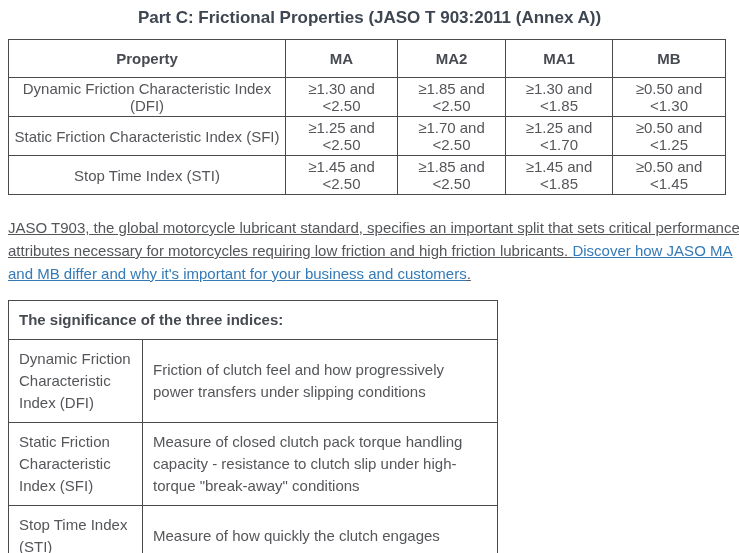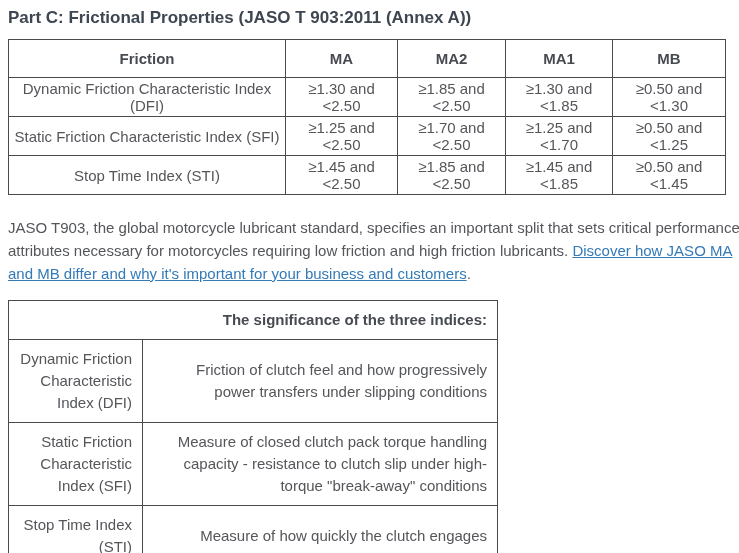--- a/index.html
+++ b/index.html
@@ -16,20 +16,21 @@
     padding: 6px 8px 0 8px;
     overflow: hidden;
     background: #ffffff;
   }
   .title {
     font-size: 17px;
     font-weight: bold;
     color: #3d4651;
     margin: 2px 0 11px 0;
     letter-spacing: 0;
+    text-align: center;
   }
   table {
     border-collapse: collapse;
   }
   .friction-table {
     width: 717px;
     table-layout: fixed;
   }
   .friction-table th,
   .friction-table td {
@@ -47,34 +48,35 @@
   .friction-table td {
     height: 34px;
     color: #54565a;
   }
   .para {
     font-size: 15px;
     line-height: 23px;
     margin: 21px 0 15px 0;
     width: 732px;
     color: #54565a;
+    text-decoration: underline;
   }
   .link {
     color: #337ab7;
     text-decoration: underline;
     cursor: pointer;
   }
   .sig-table {
     width: 489px;
     table-layout: fixed;
   }
   .sig-table th,
   .sig-table td {
     border: 1px solid #4a4a4a;
-    text-align: right;
+    text-align: left;
     vertical-align: middle;
     font-size: 15px;
     line-height: 22px;
     padding: 8px 10px;
   }
   .sig-table th {
     height: 22px;
     font-weight: bold;
     color: #474b51;
   }
@@ -95,21 +97,21 @@
   <table class="friction-table">
     <colgroup>
       <col style="width:277px">
       <col style="width:112px">
       <col style="width:108px">
       <col style="width:107px">
       <col style="width:113px">
     </colgroup>
     <thead>
       <tr>
-        <th>Friction</th>
+        <th>Property</th>
         <th>MA</th>
         <th>MA2</th>
         <th>MA1</th>
         <th>MB</th>
       </tr>
     </thead>
     <tbody>
       <tr>
         <td>Dynamic Friction Characteristic Index (DFI)</td>
         <td>≥1.30 and &lt;2.50</td>

